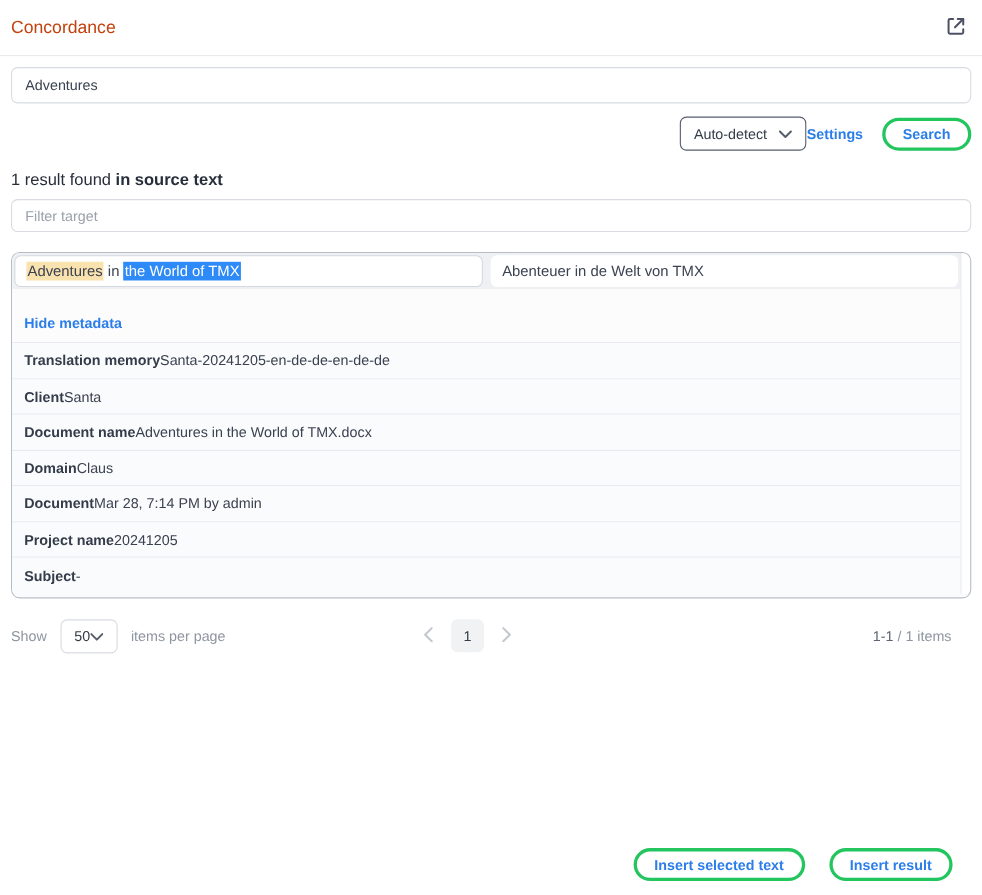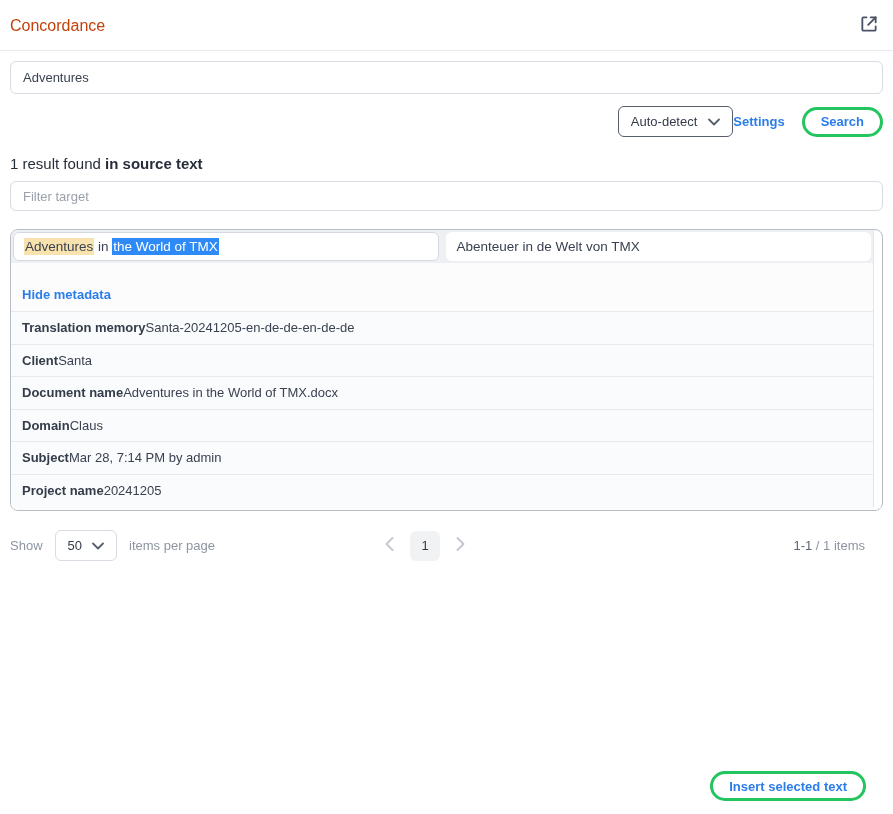--- a/index.html
+++ b/index.html
@@ -61,21 +61,21 @@
   .meta-row { display:flex; align-items:center;
               height:32.5px; padding:0 11px; background:#fafbfc; border-bottom:1px solid #e7e9ed; }
   .meta-row:last-child { border-bottom:none; }
   .meta-label { font-size:13px; font-weight:bold; color:#343c4a; }
   .meta-value { font-size:13px; color:#3a4150; }
   .card-bottom-pad { height:3px; background:#fafbfc; }
 
   
   .pagination { position:relative; margin:19px 10px 11px; height:31px;
                 display:flex; align-items:center; font-size:13px; color:#8d95a0; }
-  .page-size-btn { display:flex; align-items:center; gap:10px; height:31px; padding:0 12px;
+  .page-size-btn { display:flex; align-items:center; gap:0; height:31px; padding:0 12px;
                    margin:0 12px; background:#fff; border:1px solid #d8dbe1; border-radius:6px;
                    font-size:13px; color:#333b49; cursor:pointer;
                    font-family:"Liberation Sans","DejaVu Sans",sans-serif; }
   .pager { position:absolute; left:415px; transform:translateX(-50%);
            display:flex; align-items:center; gap:12px; }
   .pager-arrow { background:none; border:none; display:flex; padding:4px; cursor:default; }
   .page-btn { width:30px; height:30px; background:#f1f2f4; border:none; border-radius:6px;
               font-size:13px; color:#333b49; cursor:pointer;
               font-family:"Liberation Sans","DejaVu Sans",sans-serif; }
   .range-info { position:absolute; right:18px; font-size:13px; }
@@ -146,26 +146,30 @@
       </div>
       <div class="meta-row">
         <span class="meta-label">Document name</span>
         <span class="meta-value">Adventures in the World of TMX.docx</span>
       </div>
       <div class="meta-row">
         <span class="meta-label">Domain</span>
         <span class="meta-value">Claus</span>
       </div>
       <div class="meta-row">
-        <span class="meta-label">Subject</span>
+        <span class="meta-label">Document</span>
         <span class="meta-value">Mar 28, 7:14 PM by admin</span>
       </div>
       <div class="meta-row">
         <span class="meta-label">Project name</span>
         <span class="meta-value">20241205</span>
+      </div>
+      <div class="meta-row">
+        <span class="meta-label">Subject</span>
+        <span class="meta-value">-</span>
       </div>
 
     </div>
     <div class="card-bottom-pad"></div>
   </div>
 
   <div class="pagination">
     <span>Show</span>
     <button class="page-size-btn">
       <span>50</span>
@@ -193,15 +197,16 @@
           </svg>
         </span>
       </button>
     </div>
 
     <div class="range-info"><span class="range-strong">1-1</span><span class="range-rest"> / 1 items</span></div>
   </div>
 
   <div class="footer">
     <button class="pill-btn">Insert selected text</button>
+    <button class="pill-btn">Insert result</button>
   </div>
 
 </div>
 
 </body></html>

